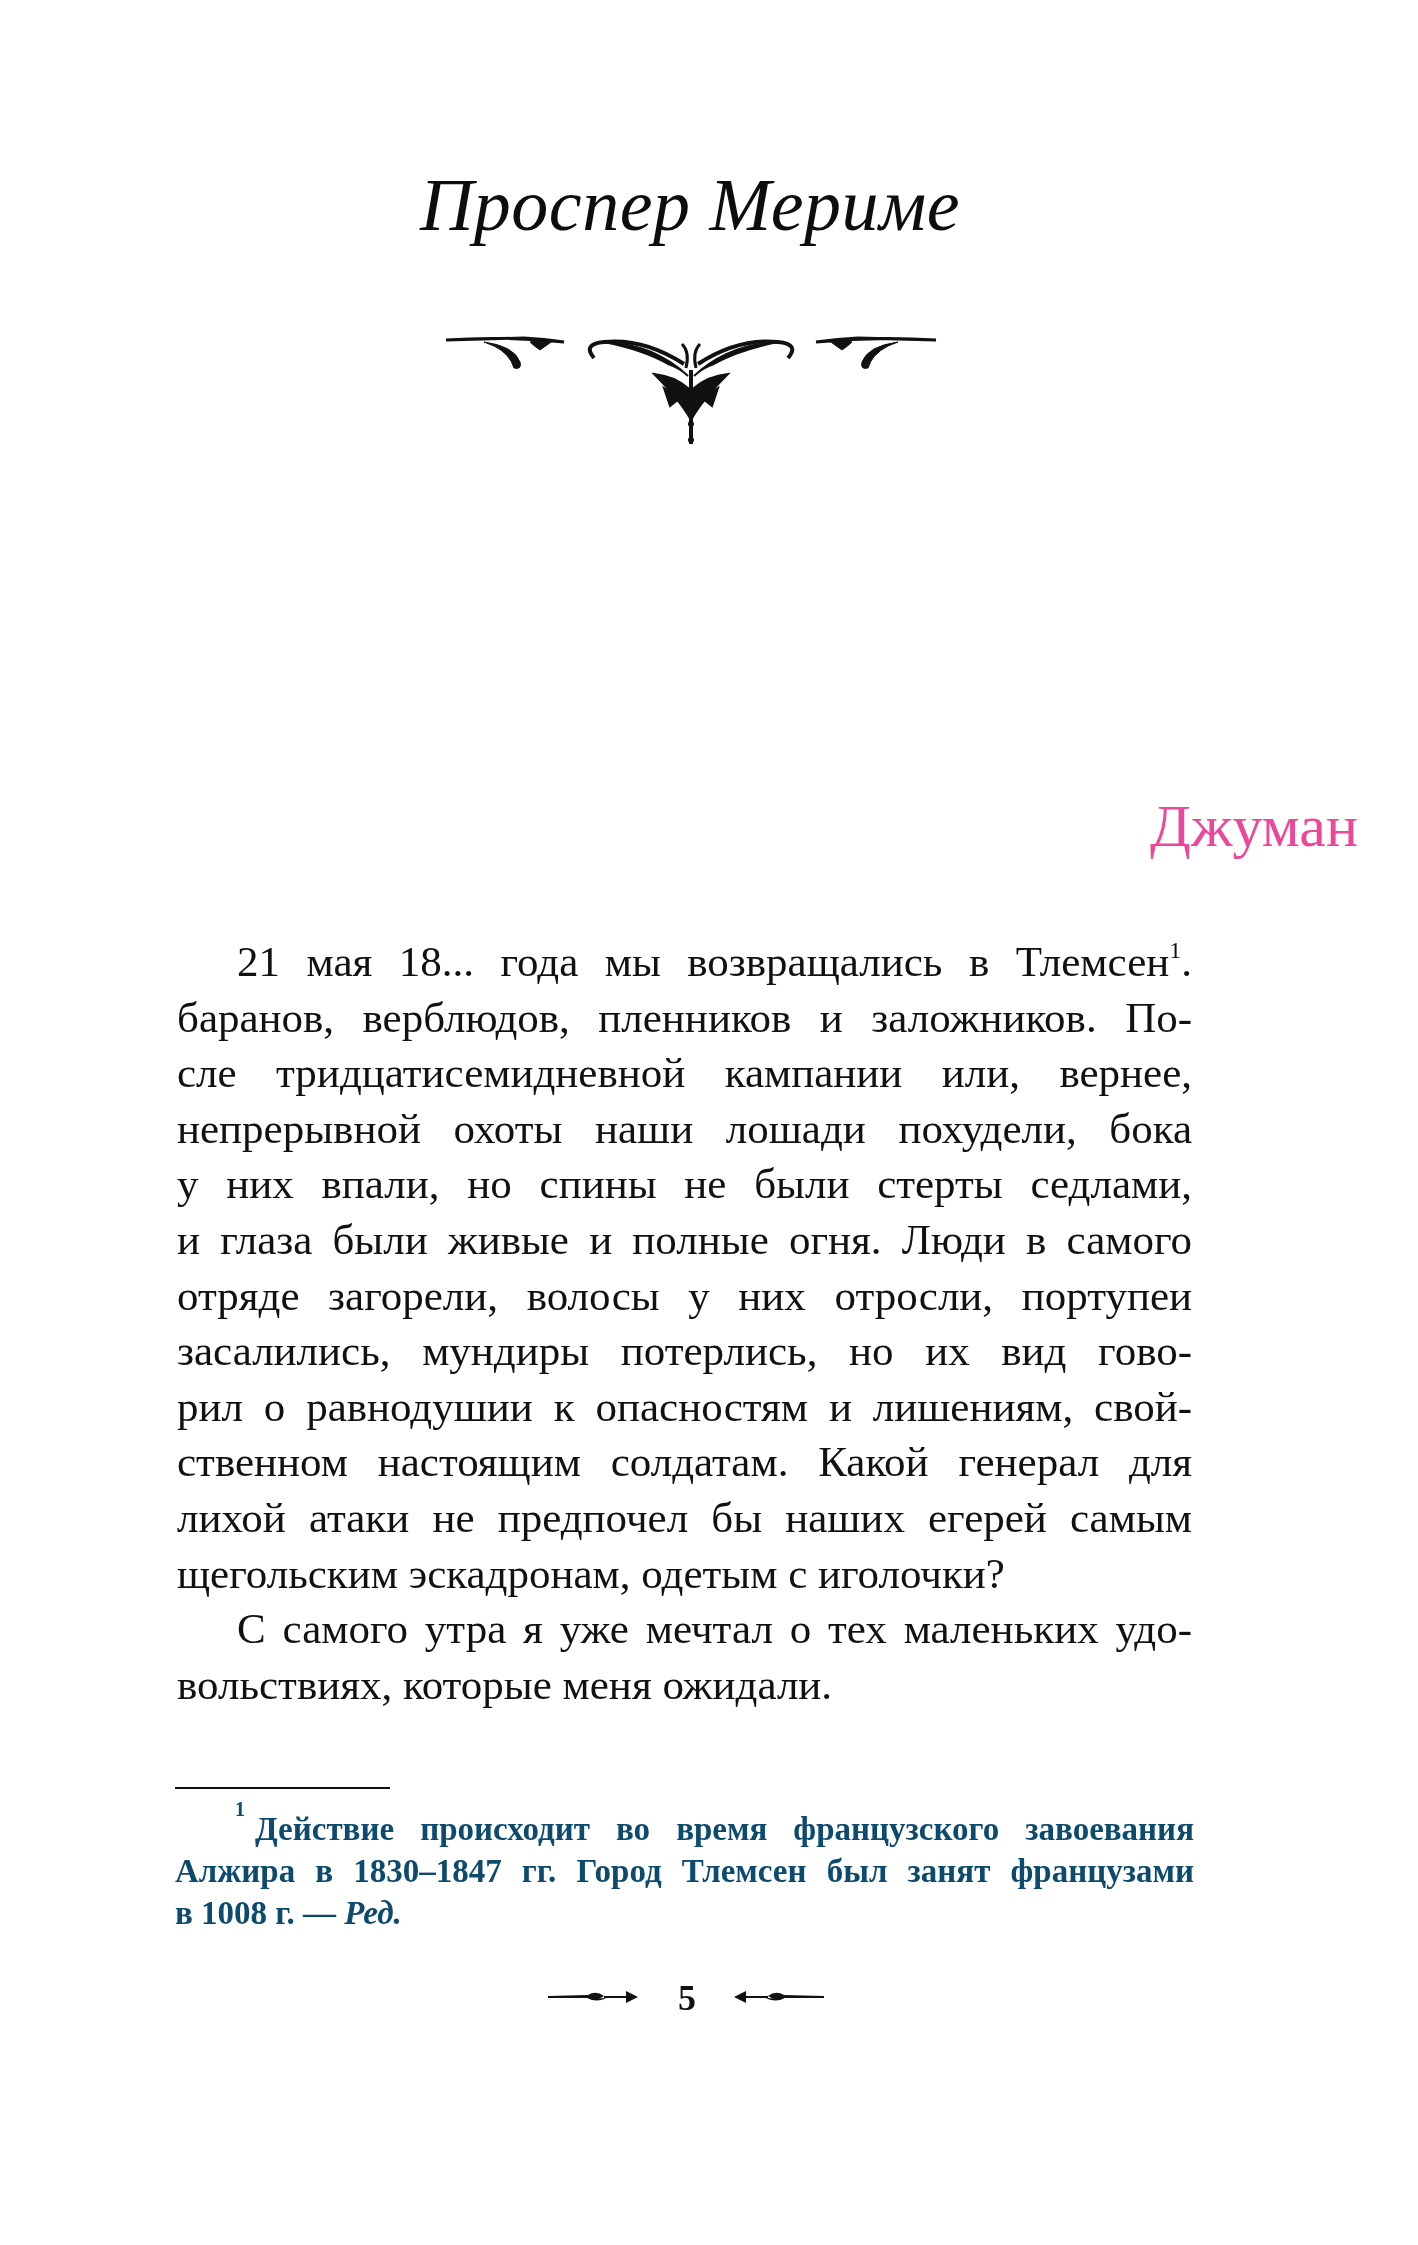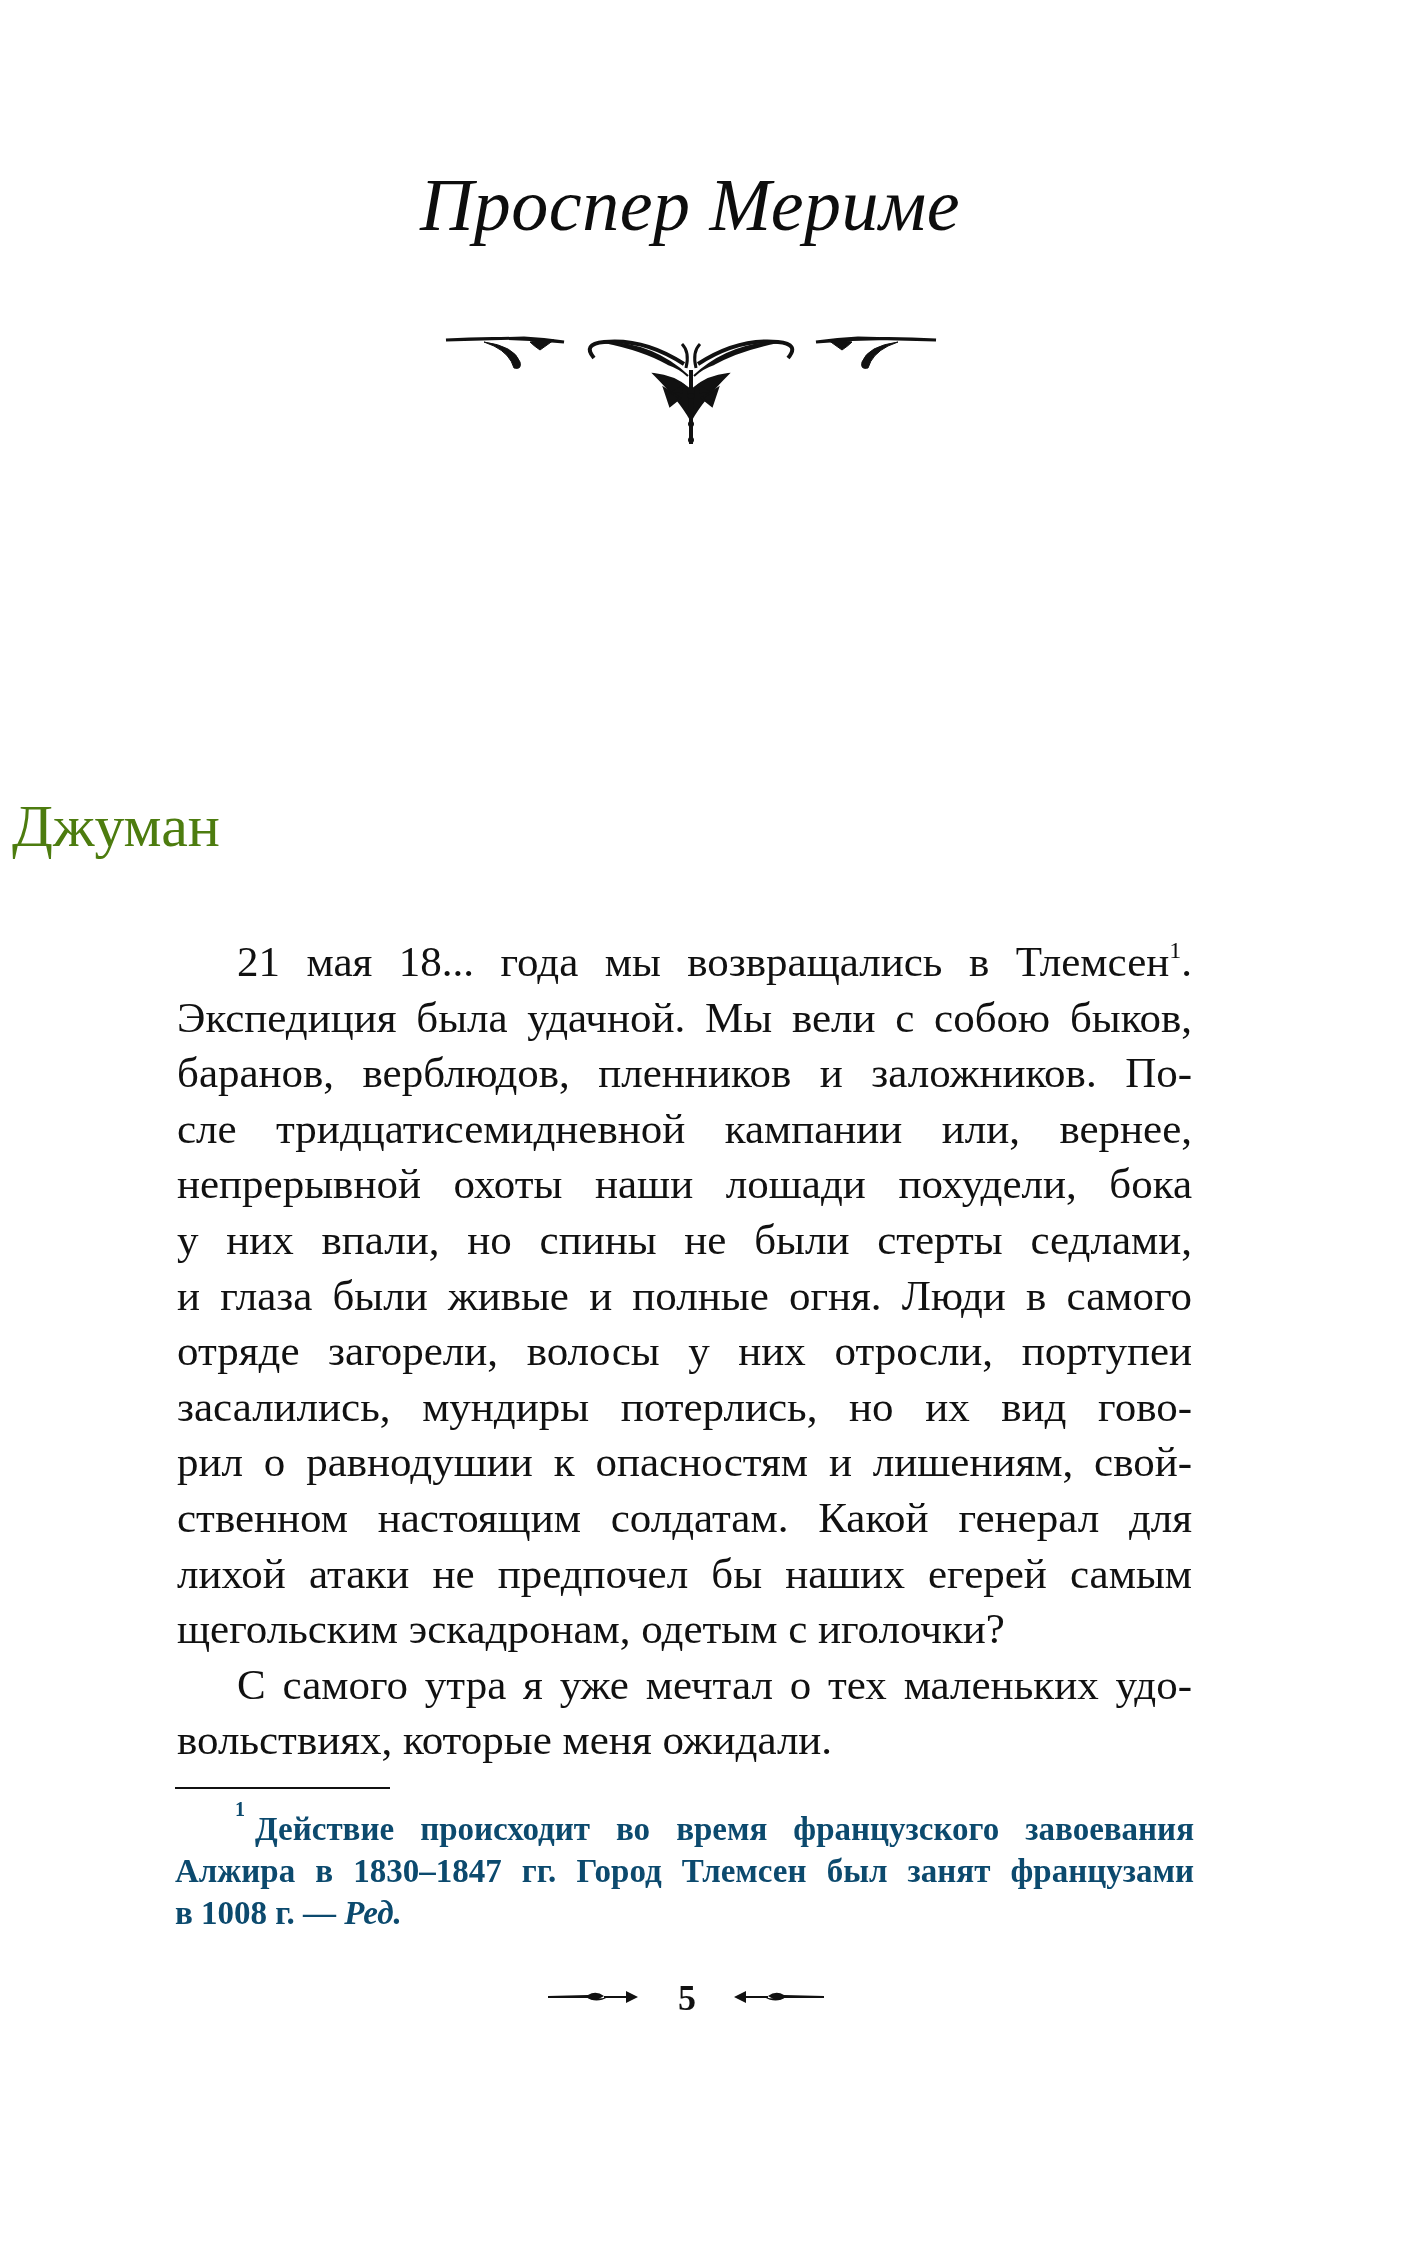--- a/index.html
+++ b/index.html
@@ -33,24 +33,24 @@
   }
   .ornament-top {
     position: absolute;
     left: 432px; top: 324px;
     width: 494px; height: 122px;
   }
   .chapter-title {
     position: absolute;
     left: 0; width: 1346px;
     top: 790px;
-    text-align: left;
+    text-align: right;
     font-size: 60px;
     line-height: 72px;
-    color: #4d7c0f;
+    color: #ec4899;
   }
   .body-text {
     position: absolute;
     left: 165px;
     top: 934px;
     width: 1015px;
     font-size: 43px;
     line-height: 55.6px;
   }
   .line {
@@ -158,21 +158,20 @@
       <circle cx="247" cy="72" r="3" stroke-width="0"></circle>
       <circle cx="247" cy="100" r="3" stroke-width="0"></circle>
       <circle cx="247" cy="116" r="3" stroke-width="0"></circle>
     </g>
   </svg>
 
   <div class="chapter-title">Джуман</div>
 
   <div class="body-text">
     <span class="line indent"><span>21 мая 18... года мы возвращались в Тлемсен</span><sup class="fn">1</sup><span>.</span></span>
-    <span class="line">Экспедиция была удачной. Мы вели с собою быков,</span>
     <span class="line">баранов, верблюдов, пленников и заложников. По-</span>
     <span class="line">сле тридцатисемидневной кампании или, вернее,</span>
     <span class="line">непрерывной охоты наши лошади похудели, бока</span>
     <span class="line">у них впали, но спины не были стерты седлами,</span>
     <span class="line">и глаза были живые и полные огня. Люди в самого</span>
     <span class="line">отряде загорели, волосы у них отросли, портупеи</span>
     <span class="line">засалились, мундиры потерлись, но их вид гово-</span>
     <span class="line">рил о равнодушии к опасностям и лишениям, свой-</span>
     <span class="line">ственном настоящим солдатам. Какой генерал для</span>
     <span class="line">лихой атаки не предпочел бы наших егерей самым</span>

